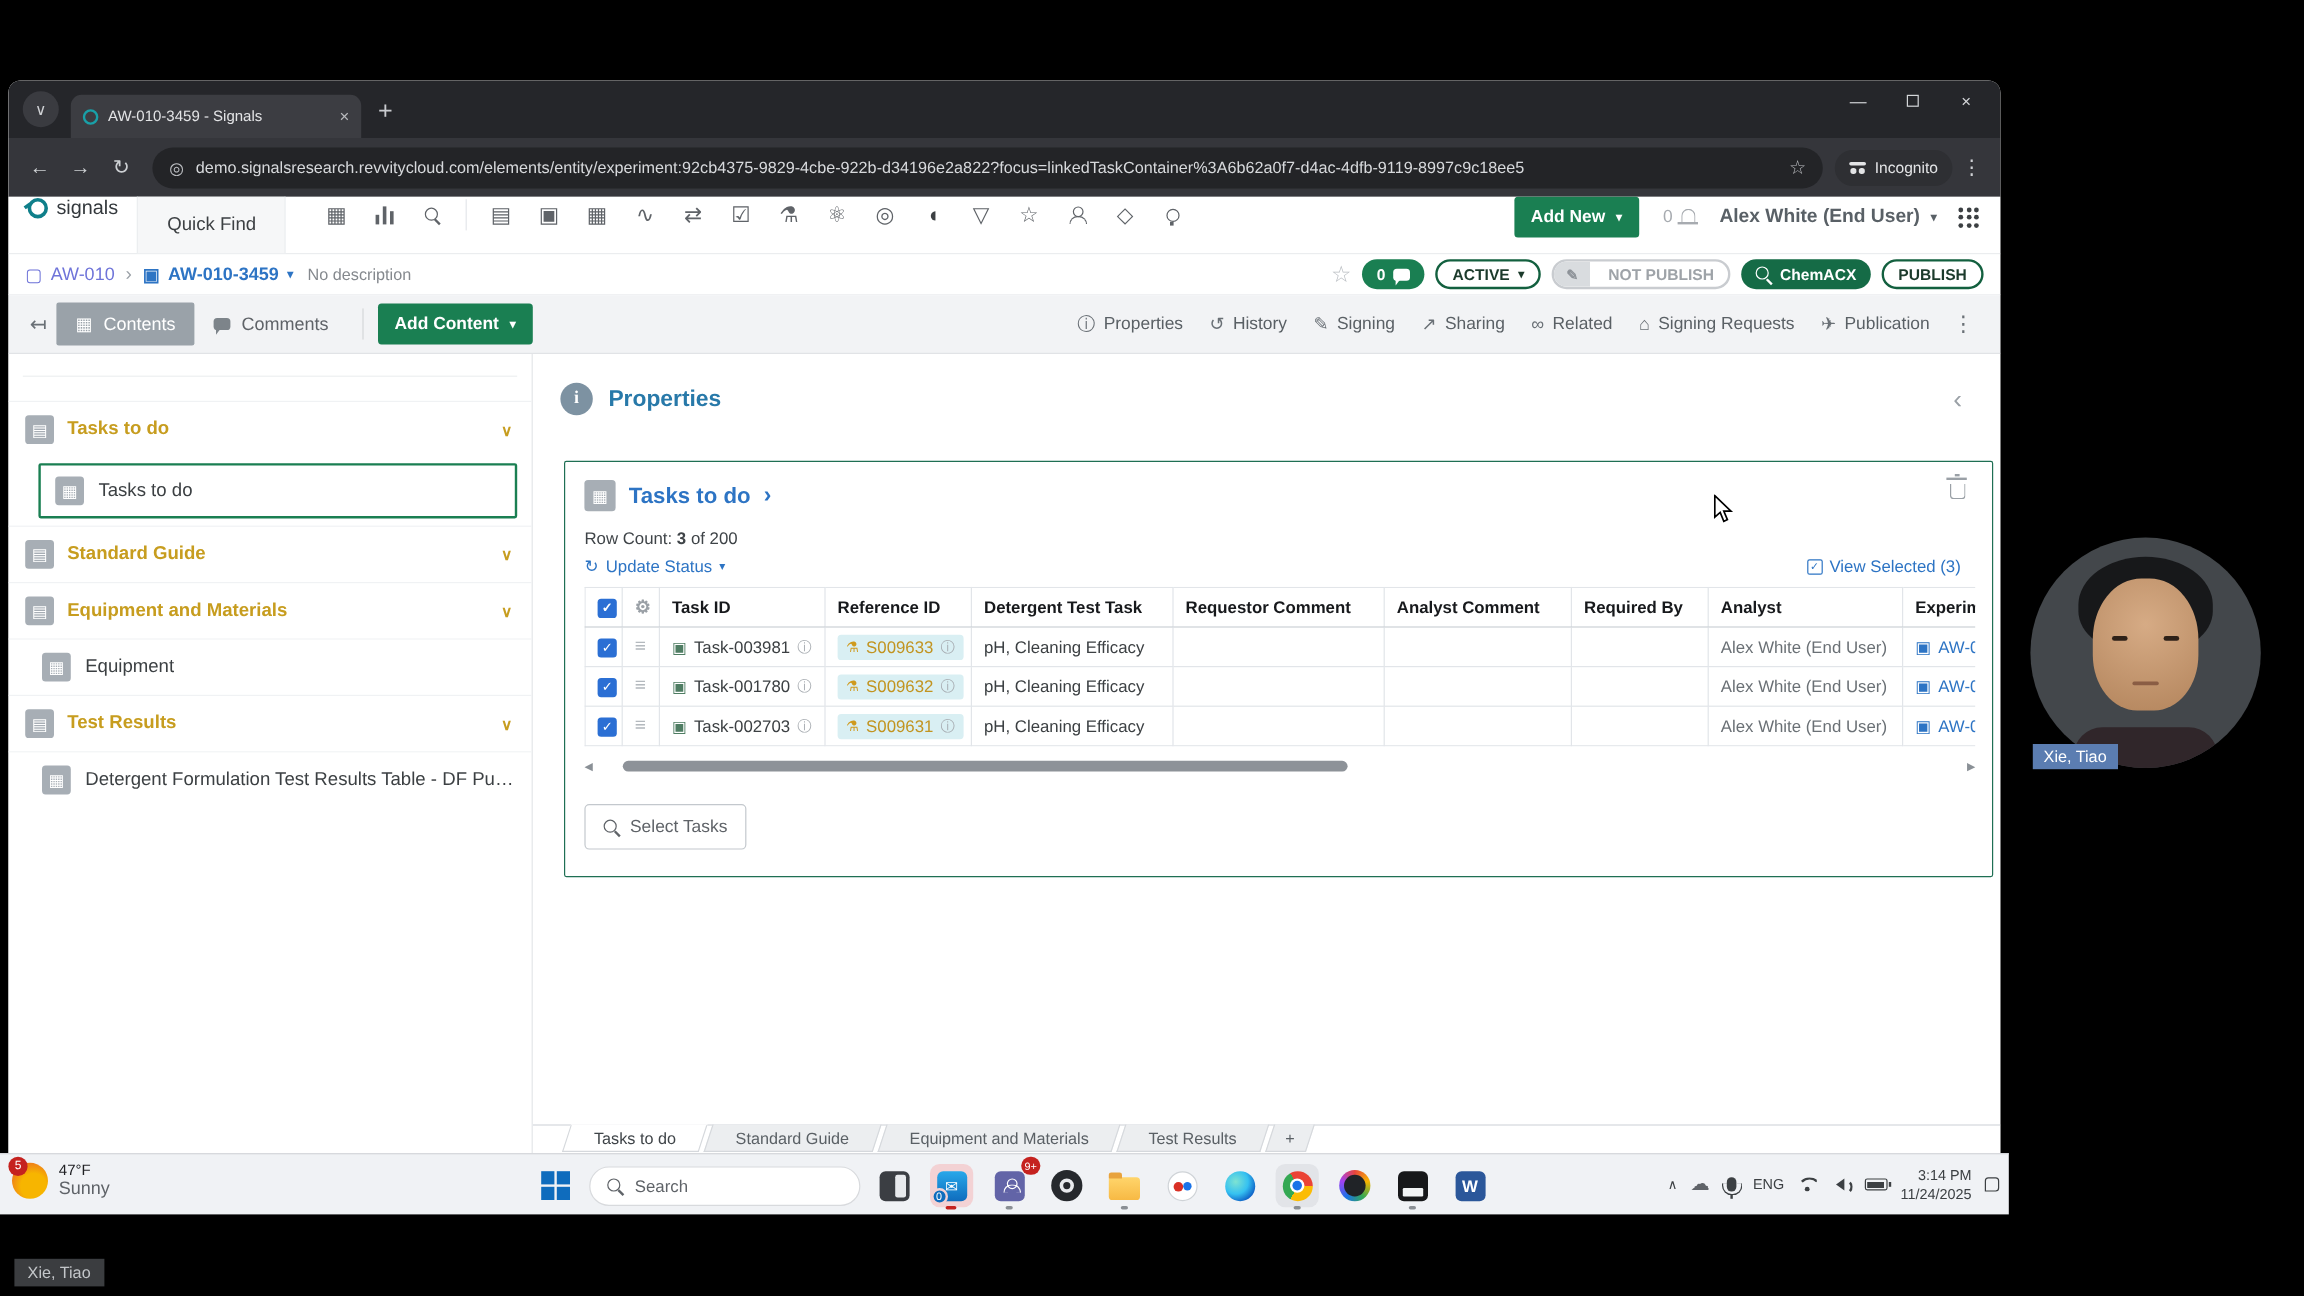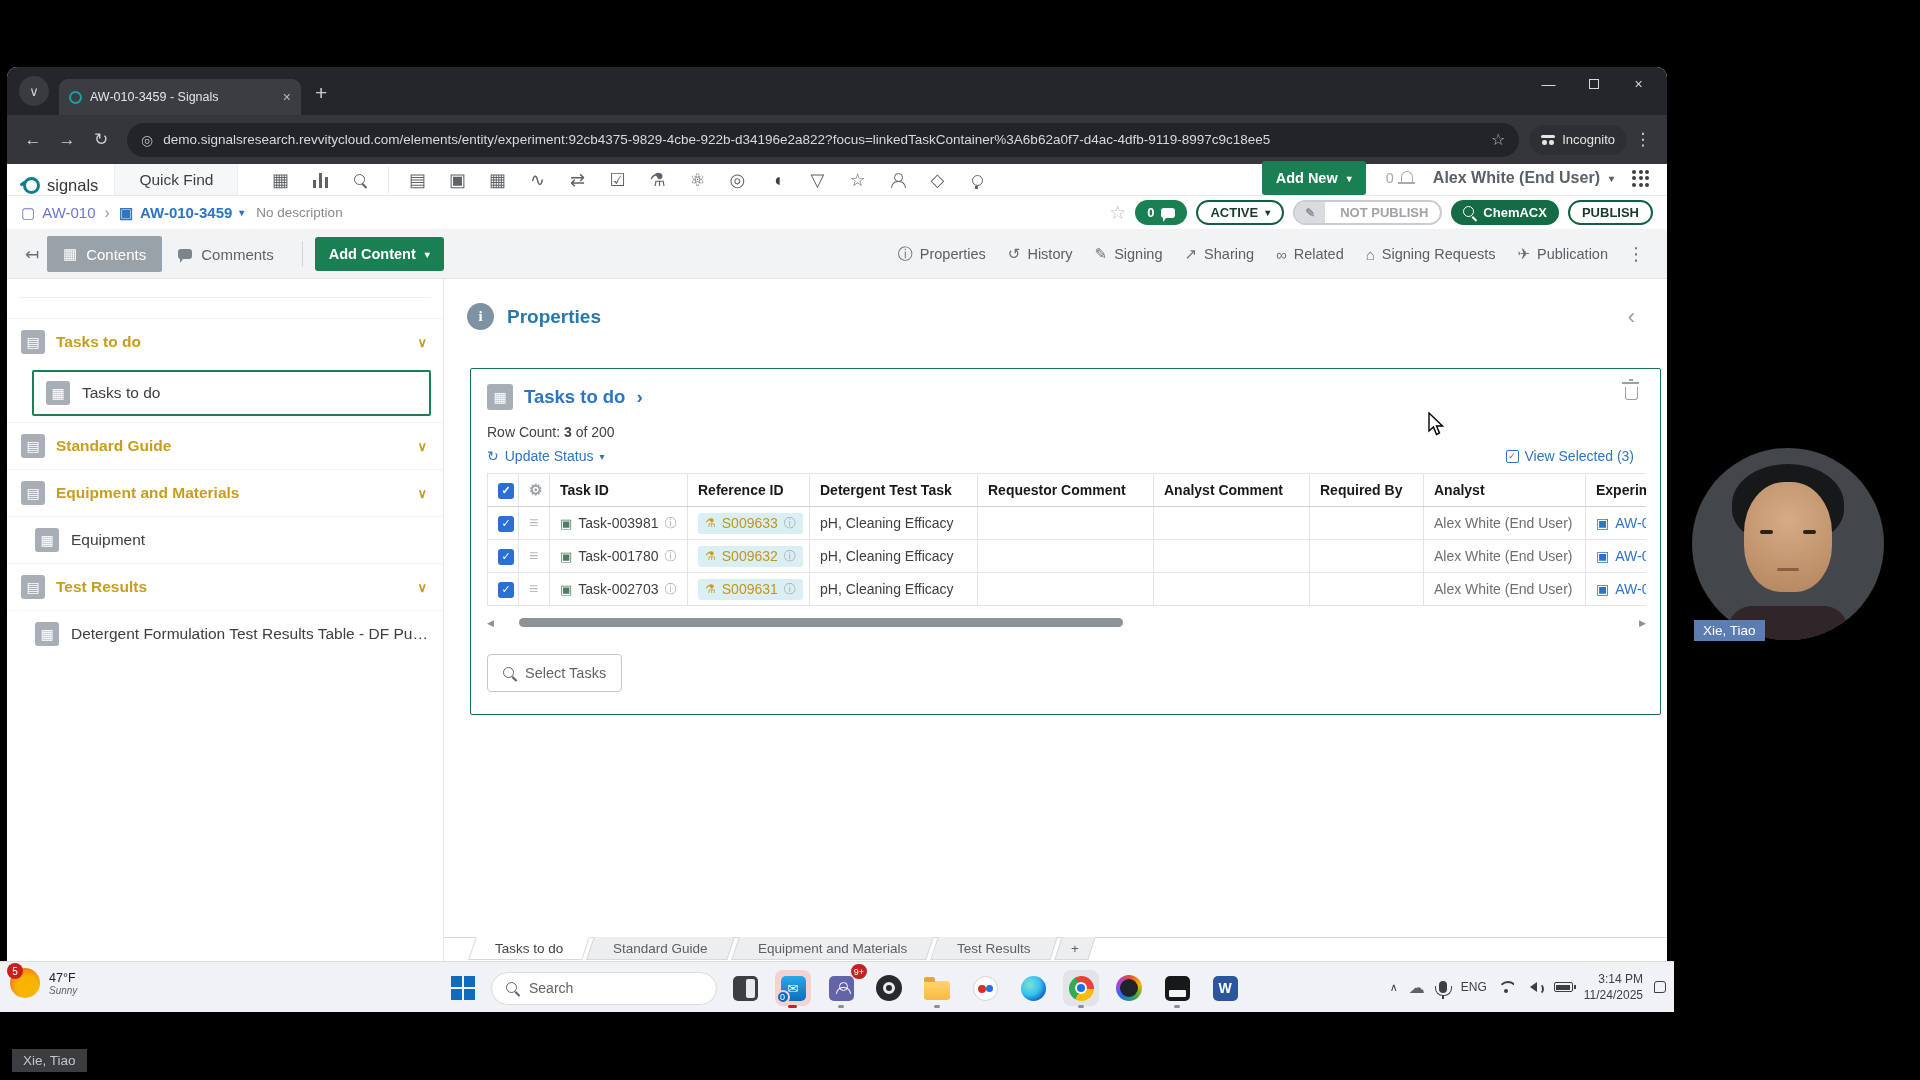--- a/index.html
+++ b/index.html
@@ -35,22 +35,22 @@
   .incog { display:flex; align-items:center; gap:7px; background:#2e2f33; border-radius:15px;
            height:30px; padding:0 12px; color:#e3e4e6; font-size:13px; }
   .i-incog { width:14px; height:10px; position:relative; }
   .i-incog::before { content:""; position:absolute; top:0; left:0; right:0; height:3.5px;
                      background:#e3e4e6; border-radius:2px; }
   .i-incog::after { content:""; position:absolute; bottom:0; left:1px; width:4.5px; height:4.5px;
                     background:#e3e4e6; border-radius:50%; box-shadow:7px 0 0 #e3e4e6; }
   .kebab { color:#cfd1d4; font-size:17px; width:28px; height:28px; }
 
   
-  .appbar { height:32px; background:#fff; border-bottom:1px solid #e7e9ec; display:flex;
-            align-items:flex-end; flex:none; }
+  .appbar { height:48px; background:#fff; border-bottom:1px solid #e7e9ec; display:flex;
+            align-items:flex-start; flex:none; }
   .logo-wrap { display:flex; align-items:center; gap:7px; padding:0 16px; }
   .logo-ring { width:17px; height:17px; border:3px solid #0f7f8a; border-radius:50%; position:relative; }
   .logo-ring::after { content:""; position:absolute; left:-6px; top:2px; width:6px; height:3px;
                       background:#0f7f8a; transform:rotate(-35deg); }
   .logo-text { font-size:16.5px; color:#33383c; }
   .quickfind { height:100%; display:flex; align-items:center; padding:0 24px; background:#f6f7f8;
                border-left:1px solid #eceef0; border-right:1px solid #eceef0; font-size:15.5px; color:#3c4043; }
   .appicons { display:flex; align-items:center; padding:0 22px; color:#5f6368; }
   .appicons .ic { width:40px; height:30px; font-size:18px; }
   .vdiv { width:1px; height:26px; background:#e4e7ea; margin:0 8px; }
@@ -201,21 +201,21 @@
   
   .taskbar { position:absolute; left:0; top:961px; width:1674px; height:51px; background:#f0f2f5;
              border-top:1px solid #d9dbdf; }
   .tb-left { position:absolute; left:10px; top:6px; display:flex; align-items:center; gap:9px; }
   .weather-ic { width:30px; height:30px; border-radius:50%;
                 background:radial-gradient(circle at 60% 65%, #f7b500 40%, #ef7d1a 75%); position:relative; }
   .weather-badge { position:absolute; top:-5px; left:-3px; width:16px; height:16px; border-radius:50%;
                    background:#c5221f; color:#fff; font-size:10px; display:flex; align-items:center;
                    justify-content:center; }
   .weather-txt div:first-child { font-size:12.5px; color:#202124; }
-  .weather-txt div:last-child { font-size:10px; color:#5f6368;font-style:italic; }
+  .weather-txt div:last-child { font-size:15px; color:#5f6368; }
   .tb-center { position:absolute; left:443px; top:6px; display:flex; align-items:center; gap:8px; }
   .start { display:grid; grid-template-columns:11px 11px; gap:2px; margin:0 8px; }
   .start i { width:11px; height:11px; background:#0f6cbd; display:block; }
   .tb-search { width:226px; height:33px; background:#fff; border:1px solid #d8dadd; border-radius:17px;
                display:flex; align-items:center; gap:10px; padding:0 14px; color:#5f6368; font-size:14px; }
   .tb-ic { width:40px; height:40px; position:relative; display:flex; align-items:center;
            justify-content:center; }
   .run-dot { position:absolute; bottom:0px; left:17px; width:6px; height:3px; border-radius:2px;
              background:#8a8f94; }
   .app-laptop { width:25px; height:25px; background:#3b3e43; border-radius:5px; position:relative; }

